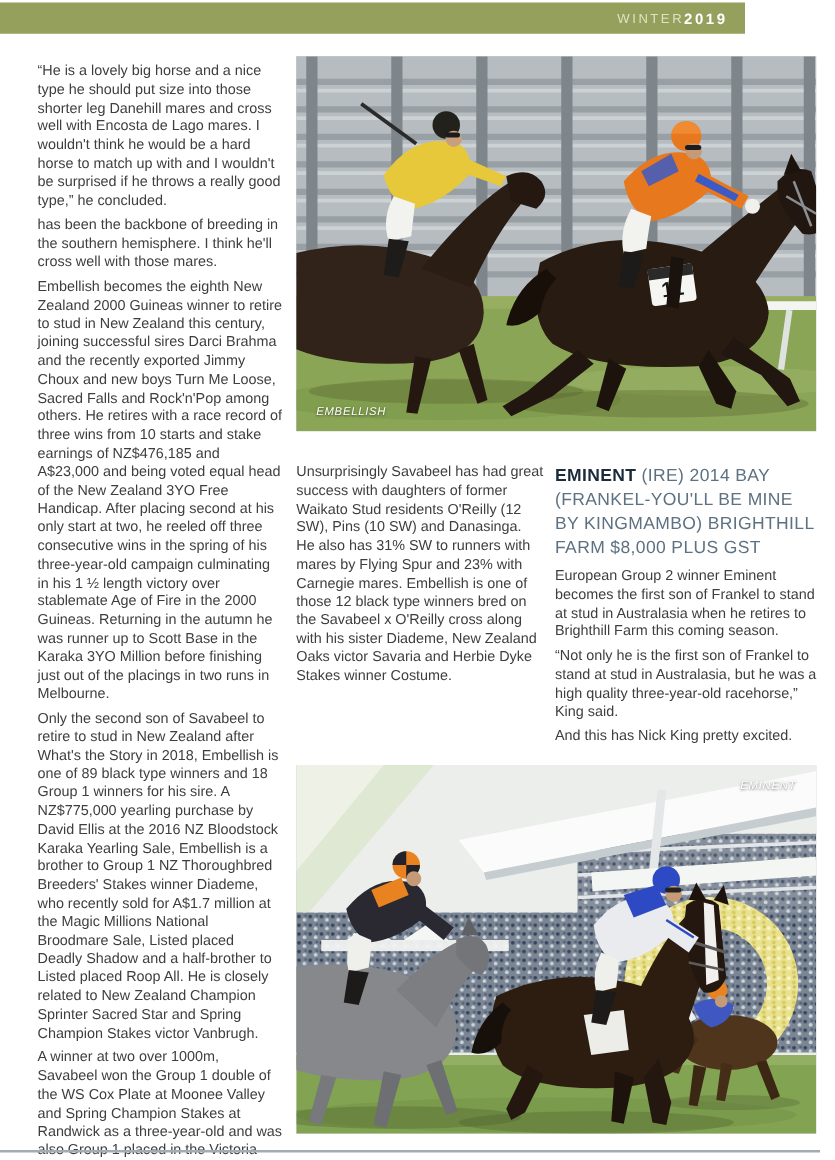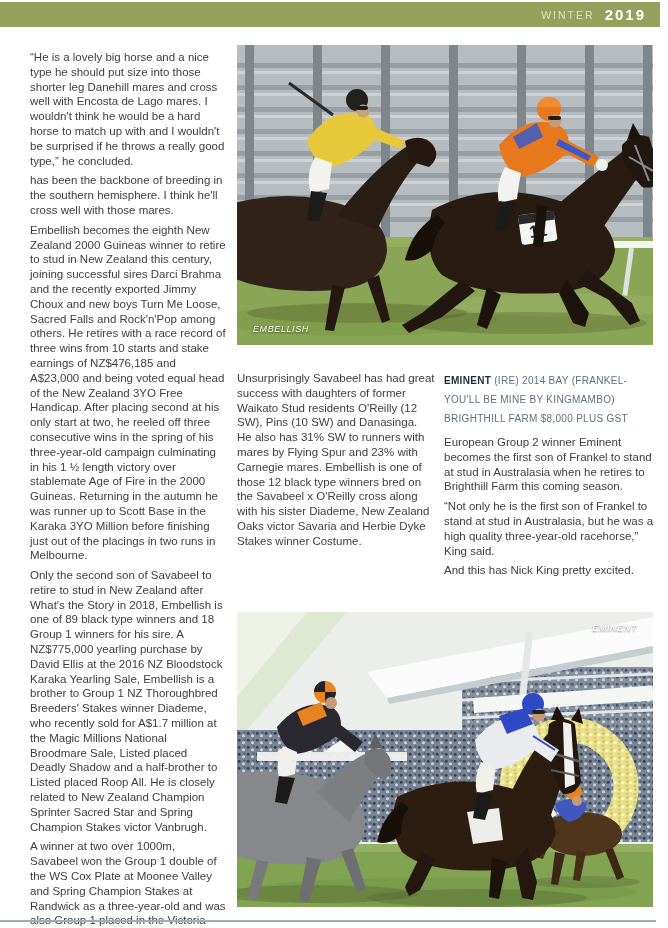--- a/index.html
+++ b/index.html
@@ -2,36 +2,36 @@
 <html><head>
 <meta charset="utf-8">
 <style>
   html,body { margin:0; padding:0; background:#ffffff; }
   .page {
     position:relative; width:668px; height:928px; background:#ffffff;
     overflow:hidden; font-family:"Liberation Sans", sans-serif;
   }
   
   .header-bar {
-    position:absolute; top:2px; left:0; width:660px; height:25px;
+    position:absolute; top:2px; left:0; width:596px; height:25px;
     background:#94a05c; display:flex; align-items:center; justify-content:flex-end;
     padding-right:14px; box-sizing:border-box;
   }
   .header-season { color:#dde3c2; font-size:10.5px; letter-spacing:2px; }
-  .header-year { color:#ffffff; font-size:15px; letter-spacing:2px; font-weight:bold; margin-left:10px; }
+  .header-year { color:#ffffff; font-size:12px; letter-spacing:2px; font-weight:bold; margin-left:0; }
 
   
   .col { position:absolute; color:#3e3e3e; font-size:11.5px; line-height:14.8px; text-align:left; }
   .col p { margin:0 0 5px 0; }
   .col-left   { left:30px;  top:50px;  width:196px; }
   .col-middle { left:237px; top:371px; width:198px; }
   .col-right  { left:444px; top:371px; width:210px; }
 
   .sire-heading {
-    font-size:10px; line-height:19px; letter-spacing:0.3px;
+    font-size:14px; line-height:19px; letter-spacing:0.3px;
     color:#5d7181; margin:0 0 7px 0; font-weight:400;
   }
   .sire-heading .sire-name { color:#1c2b3a; font-weight:700; }
 
   
   .photo { position:absolute; overflow:hidden; background:#b6bcbf; }
   .photo-top    { left:237px; top:45px;  width:416px; height:300px; }
   .photo-bottom { left:237px; top:612px; width:416px; height:295px; }
   .photo svg { display:block; }
   .photo-caption {

